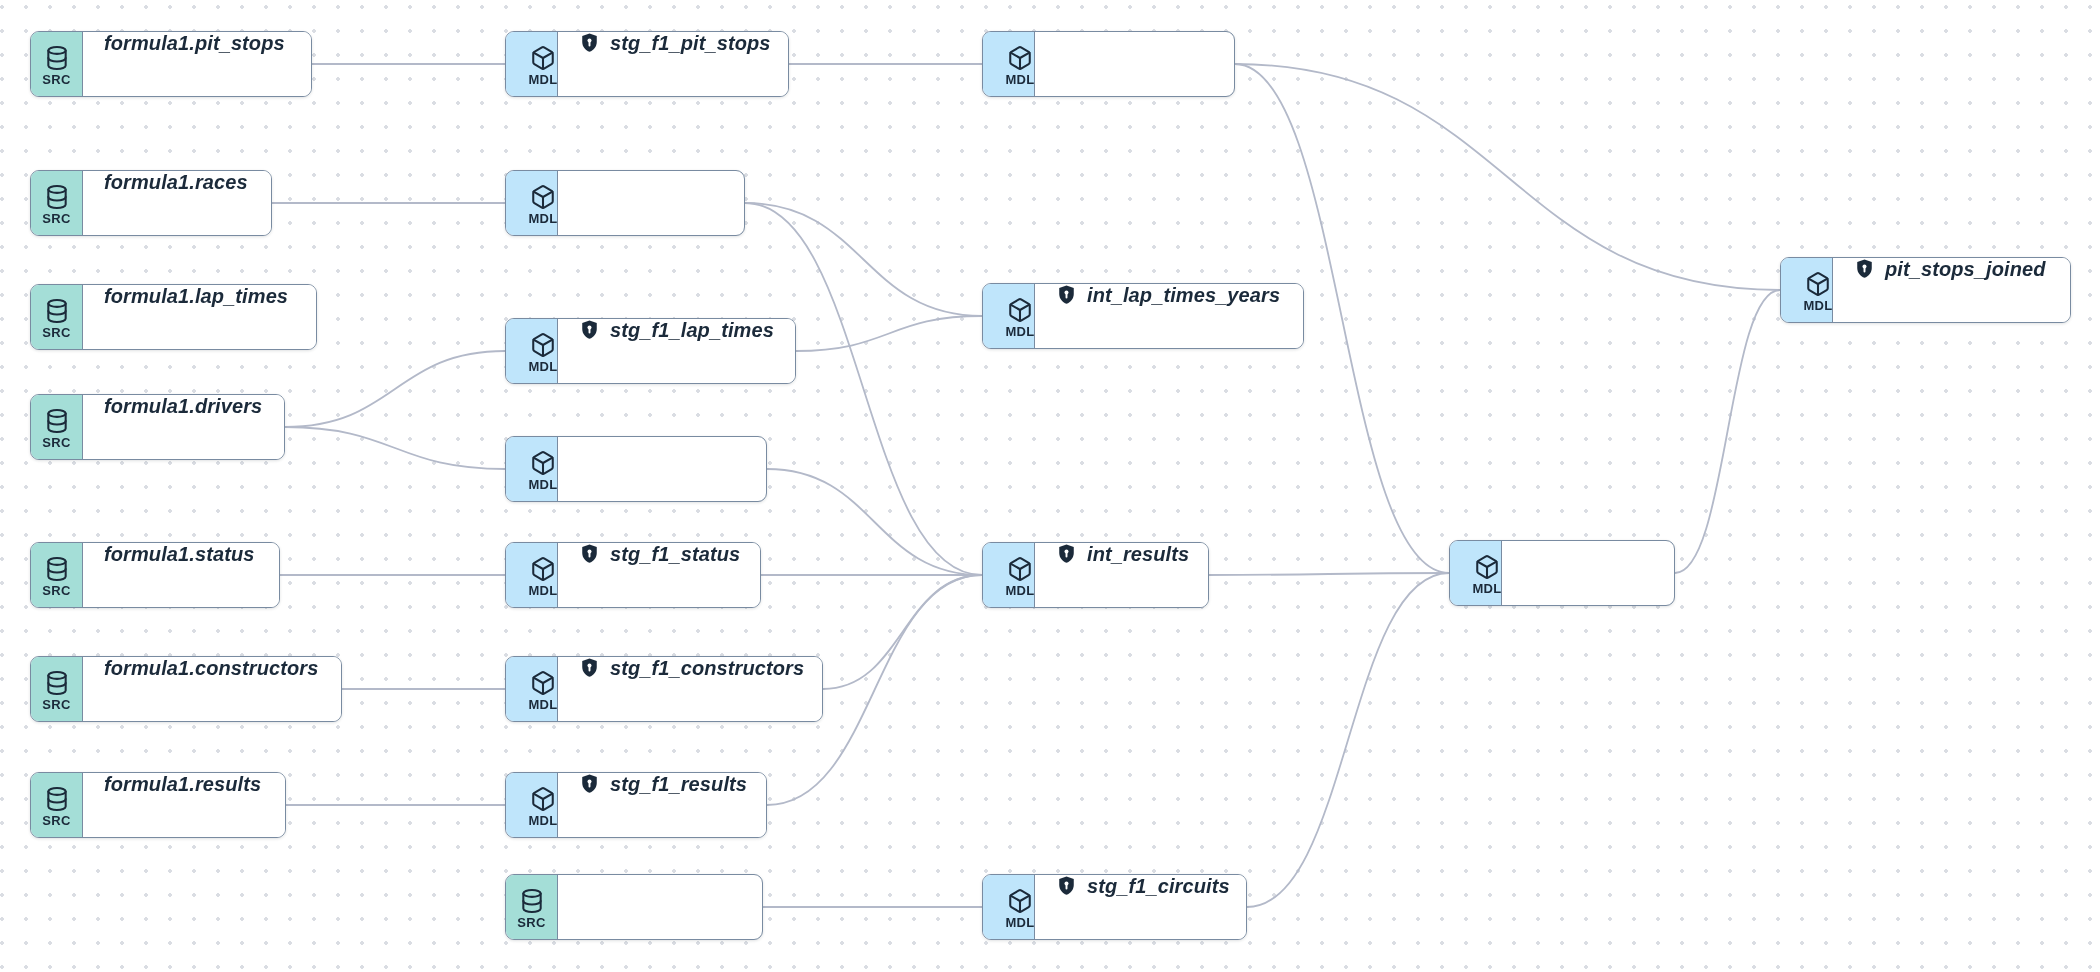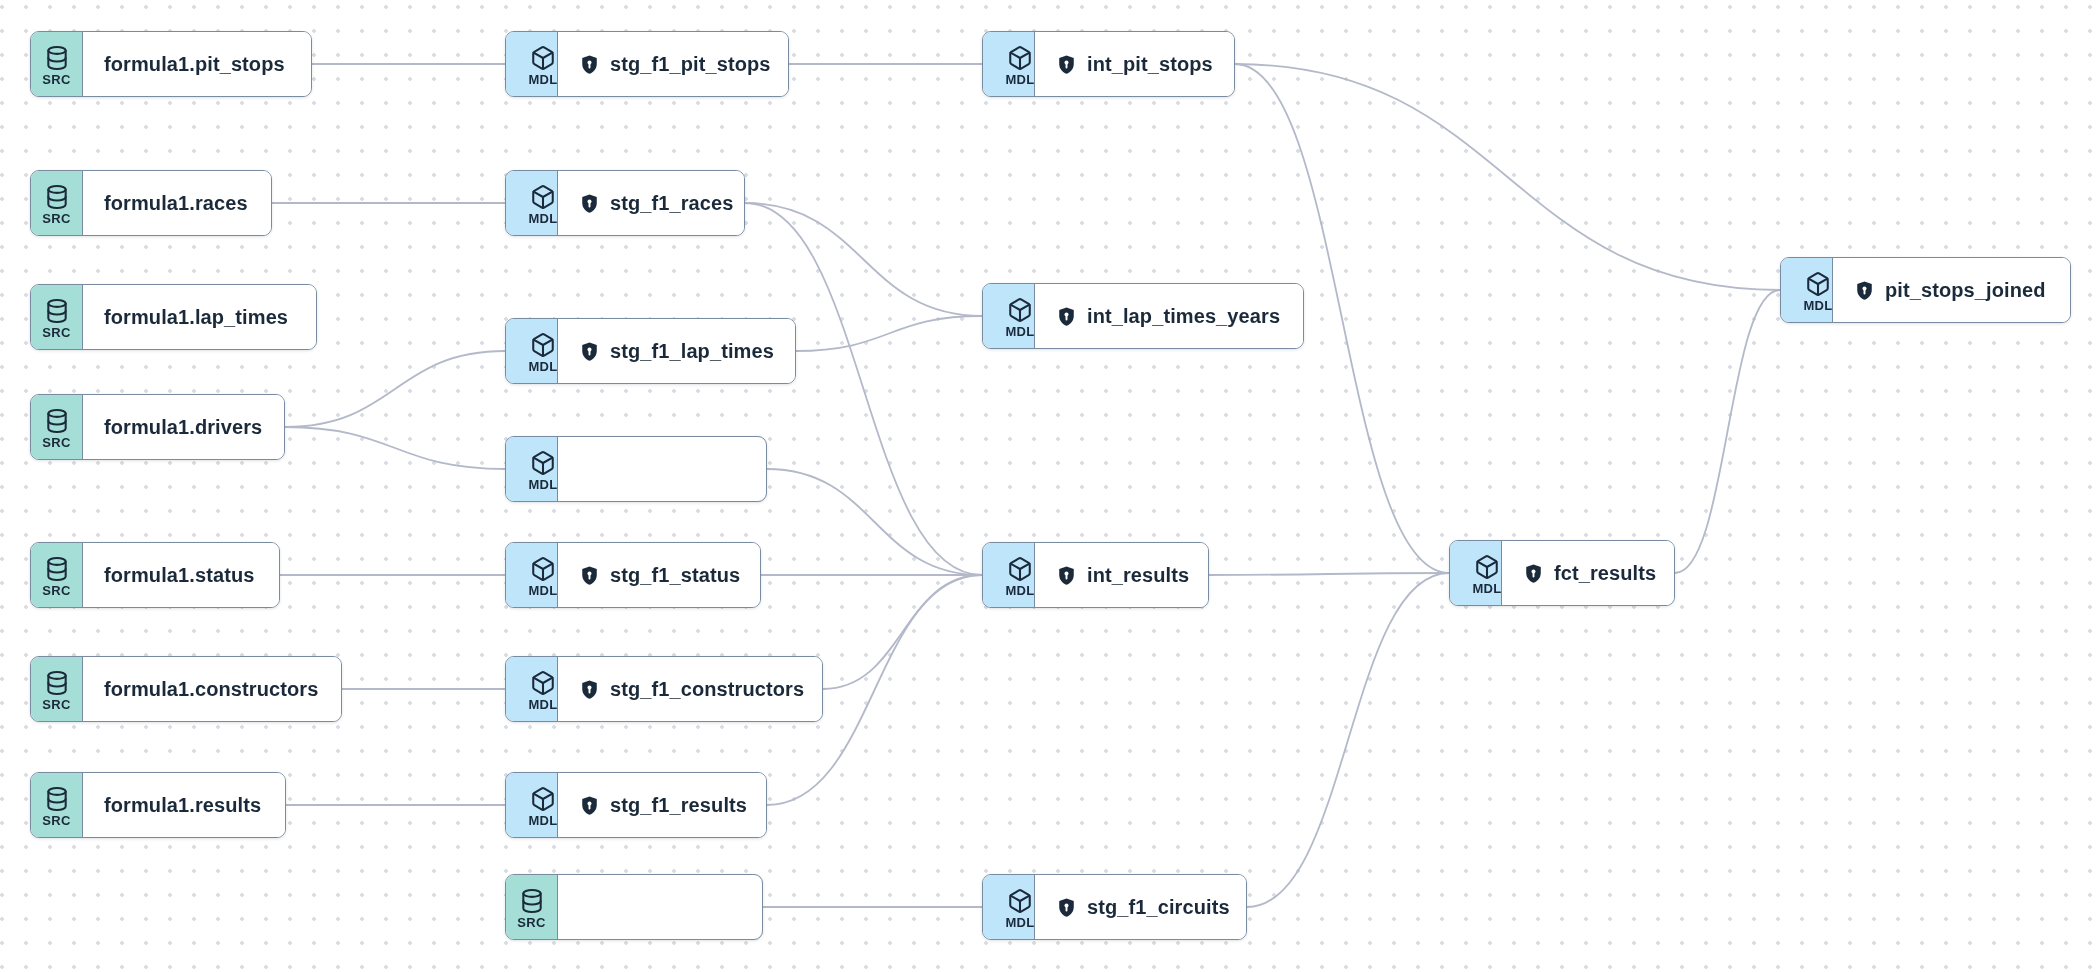--- a/index.html
+++ b/index.html
@@ -61,25 +61,26 @@
     font-size: 13px;
     font-weight: 700;
     letter-spacing: 0.3px;
     color: var(--text-color, #1b2a3a);
     line-height: 1;
     margin-top: 1px;
   }
   .label-section {
     flex: 1;
     display: flex;
-    align-items: center;
+    align-items: flex-start;
     padding: 0 18px 0 21px;
     gap: 10px;
     background: var(--node-body, #ffffff);
     white-space: nowrap;
+    font-style: italic;
   }
   .node-title {
     font-size: 20px;
     font-weight: 600;
     color: var(--text-color, #1b2a3a);
     letter-spacing: 0.1px;
   }
   .shield-wrap, .badge .type-icon {
     display: inline-flex;
     align-items: center;
@@ -257,30 +258,20 @@
         <div class="badge mdl">
           <span class="type-icon">
             <svg width="26" height="26" viewBox="0 0 24 24">
               <path d="M21 16V8a2 2 0 0 0-1-1.73l-7-4a2 2 0 0 0-2 0l-7 4A2 2 0 0 0 3 8v8a2 2 0 0 0 1 1.73l7 4a2 2 0 0 0 2 0l7-4A2 2 0 0 0 21 16z" fill="none" stroke="#1b2a3a" stroke-width="1.9" stroke-linecap="round" stroke-linejoin="round"></path>
               <path d="M3.3 7 12 12l8.7-5" fill="none" stroke="#1b2a3a" stroke-width="1.9" stroke-linecap="round" stroke-linejoin="round"></path>
               <path d="M12 22V12" fill="none" stroke="#1b2a3a" stroke-width="1.9" stroke-linecap="round" stroke-linejoin="round"></path>
             </svg>
           </span>
           <span class="type-label">MDL</span>
         </div>
-        <div class="label-section">
-          <span class="shield-wrap">
-            <svg width="21" height="21" viewBox="0 0 24 24">
-              <path d="M12 1.6 20.3 4.7 V11 C20.3 16.8 16.8 20.6 12 22.6 C7.2 20.6 3.7 16.8 3.7 11 V4.7 Z" fill="#1b2a3a"></path>
-              <circle cx="12" cy="9.6" r="2.3" fill="#ffffff"></circle>
-              <path d="M12 11.2 V15.4" fill="none" stroke="#ffffff" stroke-width="2.2" stroke-linecap="round" stroke-linejoin="round"></path>
-            </svg>
-          </span>
-          <span class="node-title">stg_f1_races</span>
-        </div>
       </div>
       <div class="node mdl" style="left: 505px; top: 318px; width: 291px; height: 66px;">
         <div class="badge mdl">
           <span class="type-icon">
             <svg width="26" height="26" viewBox="0 0 24 24">
               <path d="M21 16V8a2 2 0 0 0-1-1.73l-7-4a2 2 0 0 0-2 0l-7 4A2 2 0 0 0 3 8v8a2 2 0 0 0 1 1.73l7 4a2 2 0 0 0 2 0l7-4A2 2 0 0 0 21 16z" fill="none" stroke="#1b2a3a" stroke-width="1.9" stroke-linecap="round" stroke-linejoin="round"></path>
               <path d="M3.3 7 12 12l8.7-5" fill="none" stroke="#1b2a3a" stroke-width="1.9" stroke-linecap="round" stroke-linejoin="round"></path>
               <path d="M12 22V12" fill="none" stroke="#1b2a3a" stroke-width="1.9" stroke-linecap="round" stroke-linejoin="round"></path>
             </svg>
           </span>
@@ -401,30 +392,20 @@
         <div class="badge mdl">
           <span class="type-icon">
             <svg width="26" height="26" viewBox="0 0 24 24">
               <path d="M21 16V8a2 2 0 0 0-1-1.73l-7-4a2 2 0 0 0-2 0l-7 4A2 2 0 0 0 3 8v8a2 2 0 0 0 1 1.73l7 4a2 2 0 0 0 2 0l7-4A2 2 0 0 0 21 16z" fill="none" stroke="#1b2a3a" stroke-width="1.9" stroke-linecap="round" stroke-linejoin="round"></path>
               <path d="M3.3 7 12 12l8.7-5" fill="none" stroke="#1b2a3a" stroke-width="1.9" stroke-linecap="round" stroke-linejoin="round"></path>
               <path d="M12 22V12" fill="none" stroke="#1b2a3a" stroke-width="1.9" stroke-linecap="round" stroke-linejoin="round"></path>
             </svg>
           </span>
           <span class="type-label">MDL</span>
         </div>
-        <div class="label-section">
-          <span class="shield-wrap">
-            <svg width="21" height="21" viewBox="0 0 24 24">
-              <path d="M12 1.6 20.3 4.7 V11 C20.3 16.8 16.8 20.6 12 22.6 C7.2 20.6 3.7 16.8 3.7 11 V4.7 Z" fill="#1b2a3a"></path>
-              <circle cx="12" cy="9.6" r="2.3" fill="#ffffff"></circle>
-              <path d="M12 11.2 V15.4" fill="none" stroke="#ffffff" stroke-width="2.2" stroke-linecap="round" stroke-linejoin="round"></path>
-            </svg>
-          </span>
-          <span class="node-title">int_pit_stops</span>
-        </div>
       </div>
       <div class="node mdl" style="left: 982px; top: 283px; width: 322px; height: 66px;">
         <div class="badge mdl">
           <span class="type-icon">
             <svg width="26" height="26" viewBox="0 0 24 24">
               <path d="M21 16V8a2 2 0 0 0-1-1.73l-7-4a2 2 0 0 0-2 0l-7 4A2 2 0 0 0 3 8v8a2 2 0 0 0 1 1.73l7 4a2 2 0 0 0 2 0l7-4A2 2 0 0 0 21 16z" fill="none" stroke="#1b2a3a" stroke-width="1.9" stroke-linecap="round" stroke-linejoin="round"></path>
               <path d="M3.3 7 12 12l8.7-5" fill="none" stroke="#1b2a3a" stroke-width="1.9" stroke-linecap="round" stroke-linejoin="round"></path>
               <path d="M12 22V12" fill="none" stroke="#1b2a3a" stroke-width="1.9" stroke-linecap="round" stroke-linejoin="round"></path>
             </svg>
           </span>
@@ -466,30 +447,20 @@
       <div class="node mdl" style="left: 1449px; top: 540px; width: 226px; height: 66px;">
         <div class="badge mdl">
           <span class="type-icon">
             <svg width="26" height="26" viewBox="0 0 24 24">
               <path d="M21 16V8a2 2 0 0 0-1-1.73l-7-4a2 2 0 0 0-2 0l-7 4A2 2 0 0 0 3 8v8a2 2 0 0 0 1 1.73l7 4a2 2 0 0 0 2 0l7-4A2 2 0 0 0 21 16z" fill="none" stroke="#1b2a3a" stroke-width="1.9" stroke-linecap="round" stroke-linejoin="round"></path>
               <path d="M3.3 7 12 12l8.7-5" fill="none" stroke="#1b2a3a" stroke-width="1.9" stroke-linecap="round" stroke-linejoin="round"></path>
               <path d="M12 22V12" fill="none" stroke="#1b2a3a" stroke-width="1.9" stroke-linecap="round" stroke-linejoin="round"></path>
             </svg>
           </span>
           <span class="type-label">MDL</span>
-        </div>
-        <div class="label-section">
-          <span class="shield-wrap">
-            <svg width="21" height="21" viewBox="0 0 24 24">
-              <path d="M12 1.6 20.3 4.7 V11 C20.3 16.8 16.8 20.6 12 22.6 C7.2 20.6 3.7 16.8 3.7 11 V4.7 Z" fill="#1b2a3a"></path>
-              <circle cx="12" cy="9.6" r="2.3" fill="#ffffff"></circle>
-              <path d="M12 11.2 V15.4" fill="none" stroke="#ffffff" stroke-width="2.2" stroke-linecap="round" stroke-linejoin="round"></path>
-            </svg>
-          </span>
-          <span class="node-title">fct_results</span>
         </div>
       </div>
       <div class="node mdl" style="left: 1780px; top: 257px; width: 291px; height: 66px;">
         <div class="badge mdl">
           <span class="type-icon">
             <svg width="26" height="26" viewBox="0 0 24 24">
               <path d="M21 16V8a2 2 0 0 0-1-1.73l-7-4a2 2 0 0 0-2 0l-7 4A2 2 0 0 0 3 8v8a2 2 0 0 0 1 1.73l7 4a2 2 0 0 0 2 0l7-4A2 2 0 0 0 21 16z" fill="none" stroke="#1b2a3a" stroke-width="1.9" stroke-linecap="round" stroke-linejoin="round"></path>
               <path d="M3.3 7 12 12l8.7-5" fill="none" stroke="#1b2a3a" stroke-width="1.9" stroke-linecap="round" stroke-linejoin="round"></path>
               <path d="M12 22V12" fill="none" stroke="#1b2a3a" stroke-width="1.9" stroke-linecap="round" stroke-linejoin="round"></path>
             </svg>

